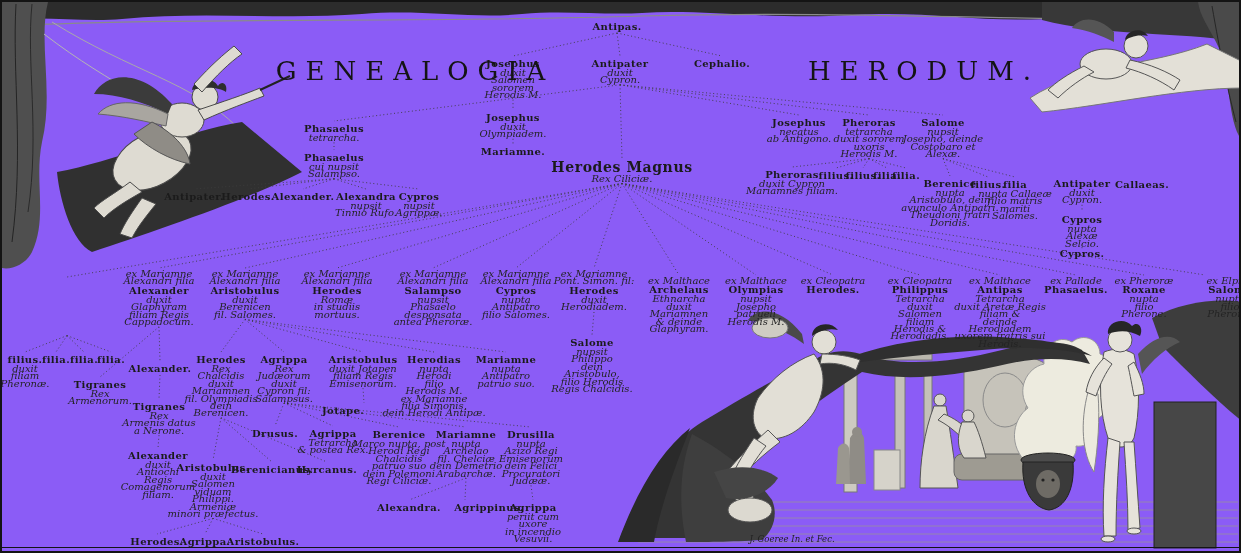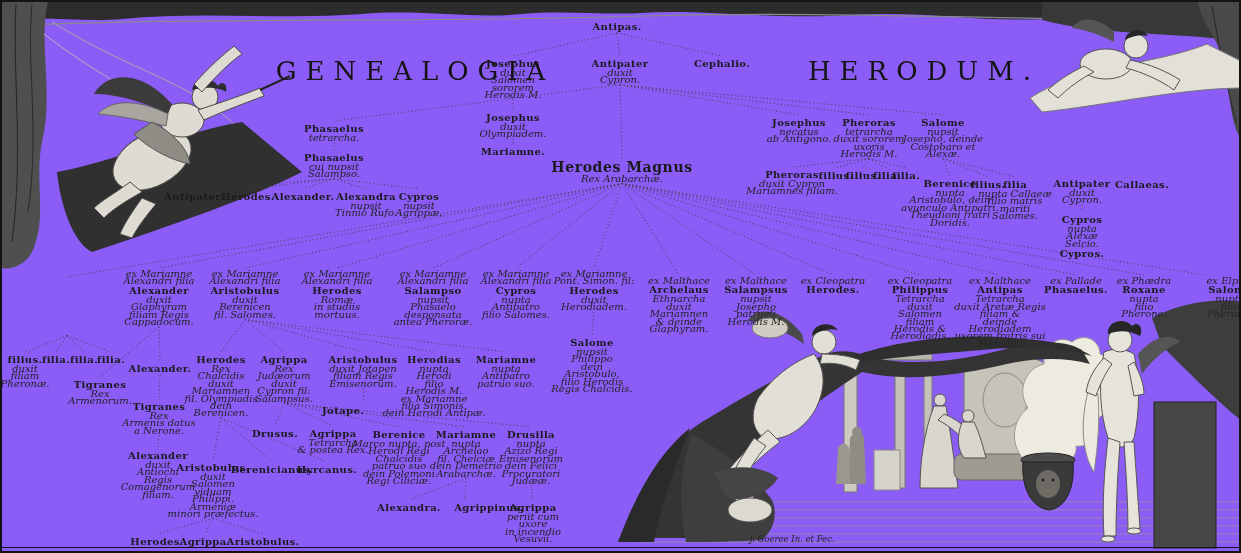--- a/index.html
+++ b/index.html
@@ -235,21 +235,21 @@
       </div>
       <div class="node" style="left: 511px; top: 110px;">
         <div class="nm">Josephus</div>
         <div class="dt">duxit<br>Olympiadem.</div>
       </div>
       <div class="node" style="left: 511px; top: 144px;">
         <div class="nm">Mariamne.</div>
       </div>
       <div class="node lg" style="left: 620px; top: 158px;">
         <div class="nm">Herodes Magnus</div>
-        <div class="dt">Rex Arabarchæ.</div>
+        <div class="dt">Rex Ciliciæ.</div>
       </div>
       <div class="node" style="left: 332px; top: 121px;">
         <div class="nm">Phasaelus</div>
         <div class="dt">tetrarcha.</div>
       </div>
       <div class="node" style="left: 332px; top: 150px;">
         <div class="nm">Phasaelus</div>
         <div class="dt">cui nupsit<br>Salampso.</div>
       </div>
       <div class="node" style="left: 192px; top: 189px;">
@@ -352,21 +352,21 @@
         <div class="nm">Herodes</div>
         <div class="dt">duxit<br>Herodiadem.</div>
       </div>
       <div class="node" style="left: 677px; top: 275px;">
         <div class="pre">ex Malthace</div>
         <div class="nm">Archelaus</div>
         <div class="dt">Ethnarcha<br>duxit<br>Mariamnen<br>&amp; deinde<br>Glaphyram.</div>
       </div>
       <div class="node" style="left: 754px; top: 275px;">
         <div class="pre">ex Malthace</div>
-        <div class="nm">Salampsus</div>
+        <div class="nm">Olympias</div>
         <div class="dt">nupsit<br>Josepho<br>patrueli<br>Herodis M.</div>
       </div>
       <div class="node" style="left: 831px; top: 275px;">
         <div class="pre">ex Cleopatra</div>
         <div class="nm">Herodes.</div>
       </div>
       <div class="node" style="left: 918px; top: 275px;">
         <div class="pre">ex Cleopatra</div>
         <div class="nm">Philippus</div>
         <div class="dt">Tetrarcha<br>duxit<br>Salomen<br>filiam<br>Herodis &amp;<br>Herodiadis.</div>
@@ -374,21 +374,21 @@
       <div class="node" style="left: 998px; top: 275px;">
         <div class="pre">ex Malthace</div>
         <div class="nm">Antipas</div>
         <div class="dt">Tetrarcha<br>duxit Aretæ Regis<br>filiam &amp;<br>deinde<br>Herodiadem<br>uxorem fratris sui<br>Herodis.</div>
       </div>
       <div class="node" style="left: 1074px; top: 275px;">
         <div class="pre">ex Pallade</div>
         <div class="nm">Phasaelus.</div>
       </div>
       <div class="node" style="left: 1142px; top: 275px;">
-        <div class="pre">ex Phædra</div>
+        <div class="pre">ex Pheroræ</div>
         <div class="nm">Roxane</div>
         <div class="dt">nupta<br>filio<br>Pherone.</div>
       </div>
       <div class="node" style="left: 1203px; top: 275px; margin-left: 25px;">
         <div class="pre">ex Elpide</div>
         <div class="nm">Salome</div>
         <div class="dt">nupta<br>filio<br>Pherone.</div>
       </div>
       <div class="node" style="left: 590px; top: 335px;">
         <div class="nm">Salome</div>

